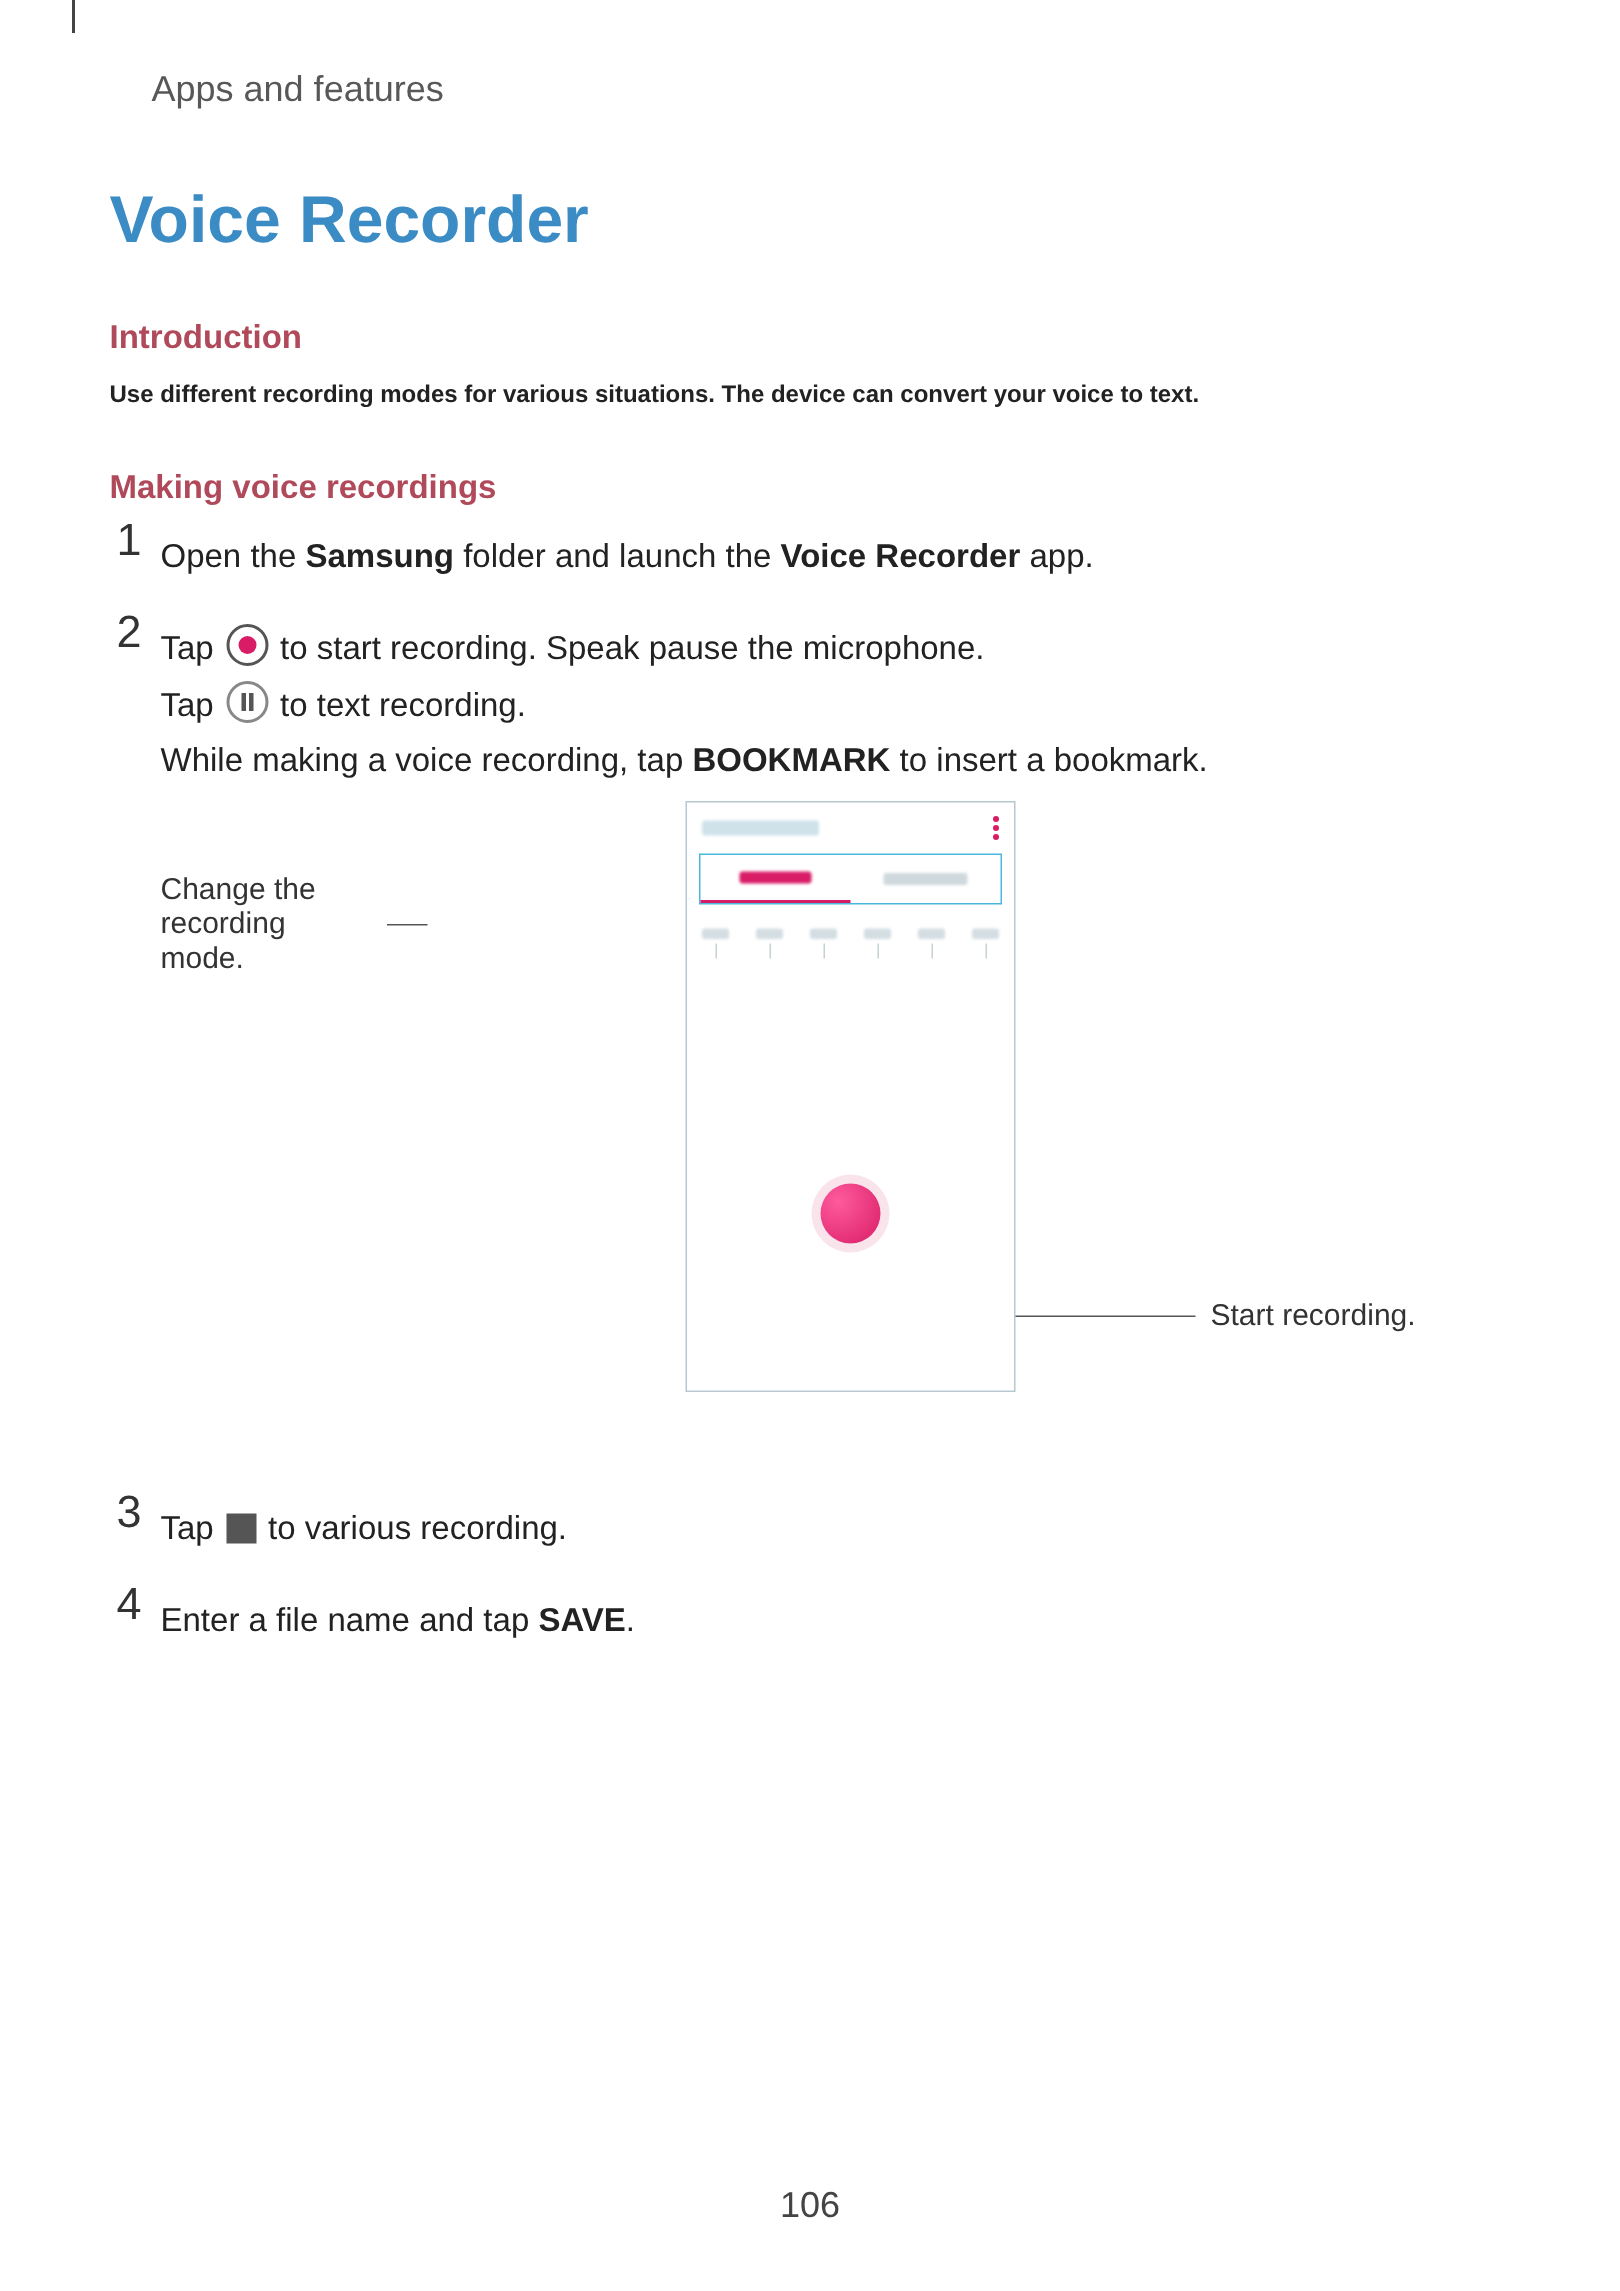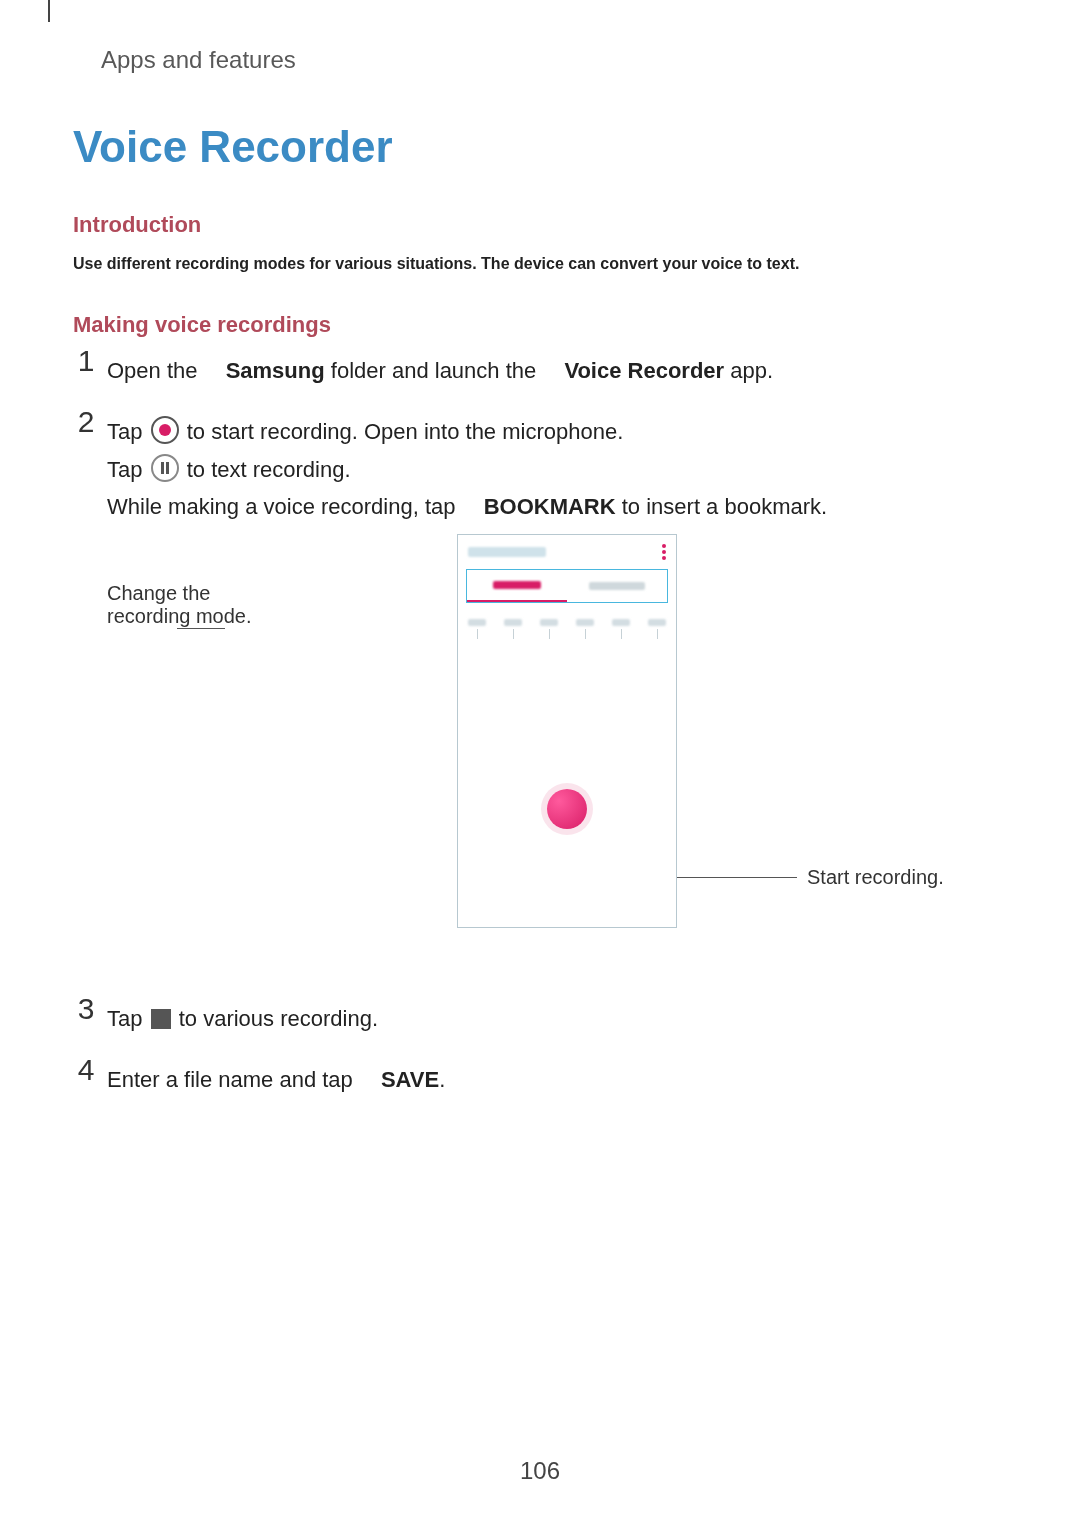--- a/index.html
+++ b/index.html
@@ -72,21 +72,21 @@
     font-size:30px;
     font-weight:400;
     color:#333;
     width:26px;
     text-align:center;
   }
   .step-line{
     font-size:22px;
     line-height:1.7;
   }
-  .bold{font-weight:700;margin-left:22px;}
+  .bold{font-weight:700;}
   
   .ic{
     display:inline-block;
     vertical-align:-5px;
     margin:0 2px;
   }
   .ic-record{
     width:24px;height:24px;border-radius:50%;
     border:2px solid #555;
     position:relative;
@@ -177,21 +177,21 @@
   }
   
   .callout{
     position:absolute;
     font-size:20px;color:#333;
     display:flex;align-items:center;
   }
   .callout .line{
     height:1px;background:#555;
   }
-  .callout.left{right:722px;top:48px;flex-direction:column;}
+  .callout.left{right:722px;top:48px;flex-direction:row;}
   .callout.left .line{width:48px;margin-left:10px;}
   .callout.right{left:570px;top:332px;}
   .callout.right .line{width:120px;margin-right:10px;}
 
   .page-num{
     position:absolute;
     left:0;right:0;
     bottom:42px;
     text-align:center;
     font-size:24px;color:#444;
@@ -215,21 +215,21 @@
 
   <ol class="steps">
     <li>
       <div class="step-line">
         <span>Open the </span><span class="bold">Samsung</span><span> folder and launch the </span><span class="bold">Voice Recorder</span><span> app.</span>
       </div>
     </li>
 
     <li>
       <div class="step-line">
-        <span>Tap </span><span class="ic ic-record"></span><span> to start recording. Open into the microphone.</span>
+        <span>Tap </span><span class="ic ic-record"></span><span> to start recording. Speak pause the microphone.</span>
       </div>
       <div class="step-line">
         <span>Tap </span><span class="ic ic-pause"></span><span> to text recording.</span>
       </div>
       <div class="step-line">
         <span>While making a voice recording, tap </span><span class="bold">BOOKMARK</span><span> to insert a bookmark.</span>
       </div>
 
       <div class="figure">
         <div class="callout left">

